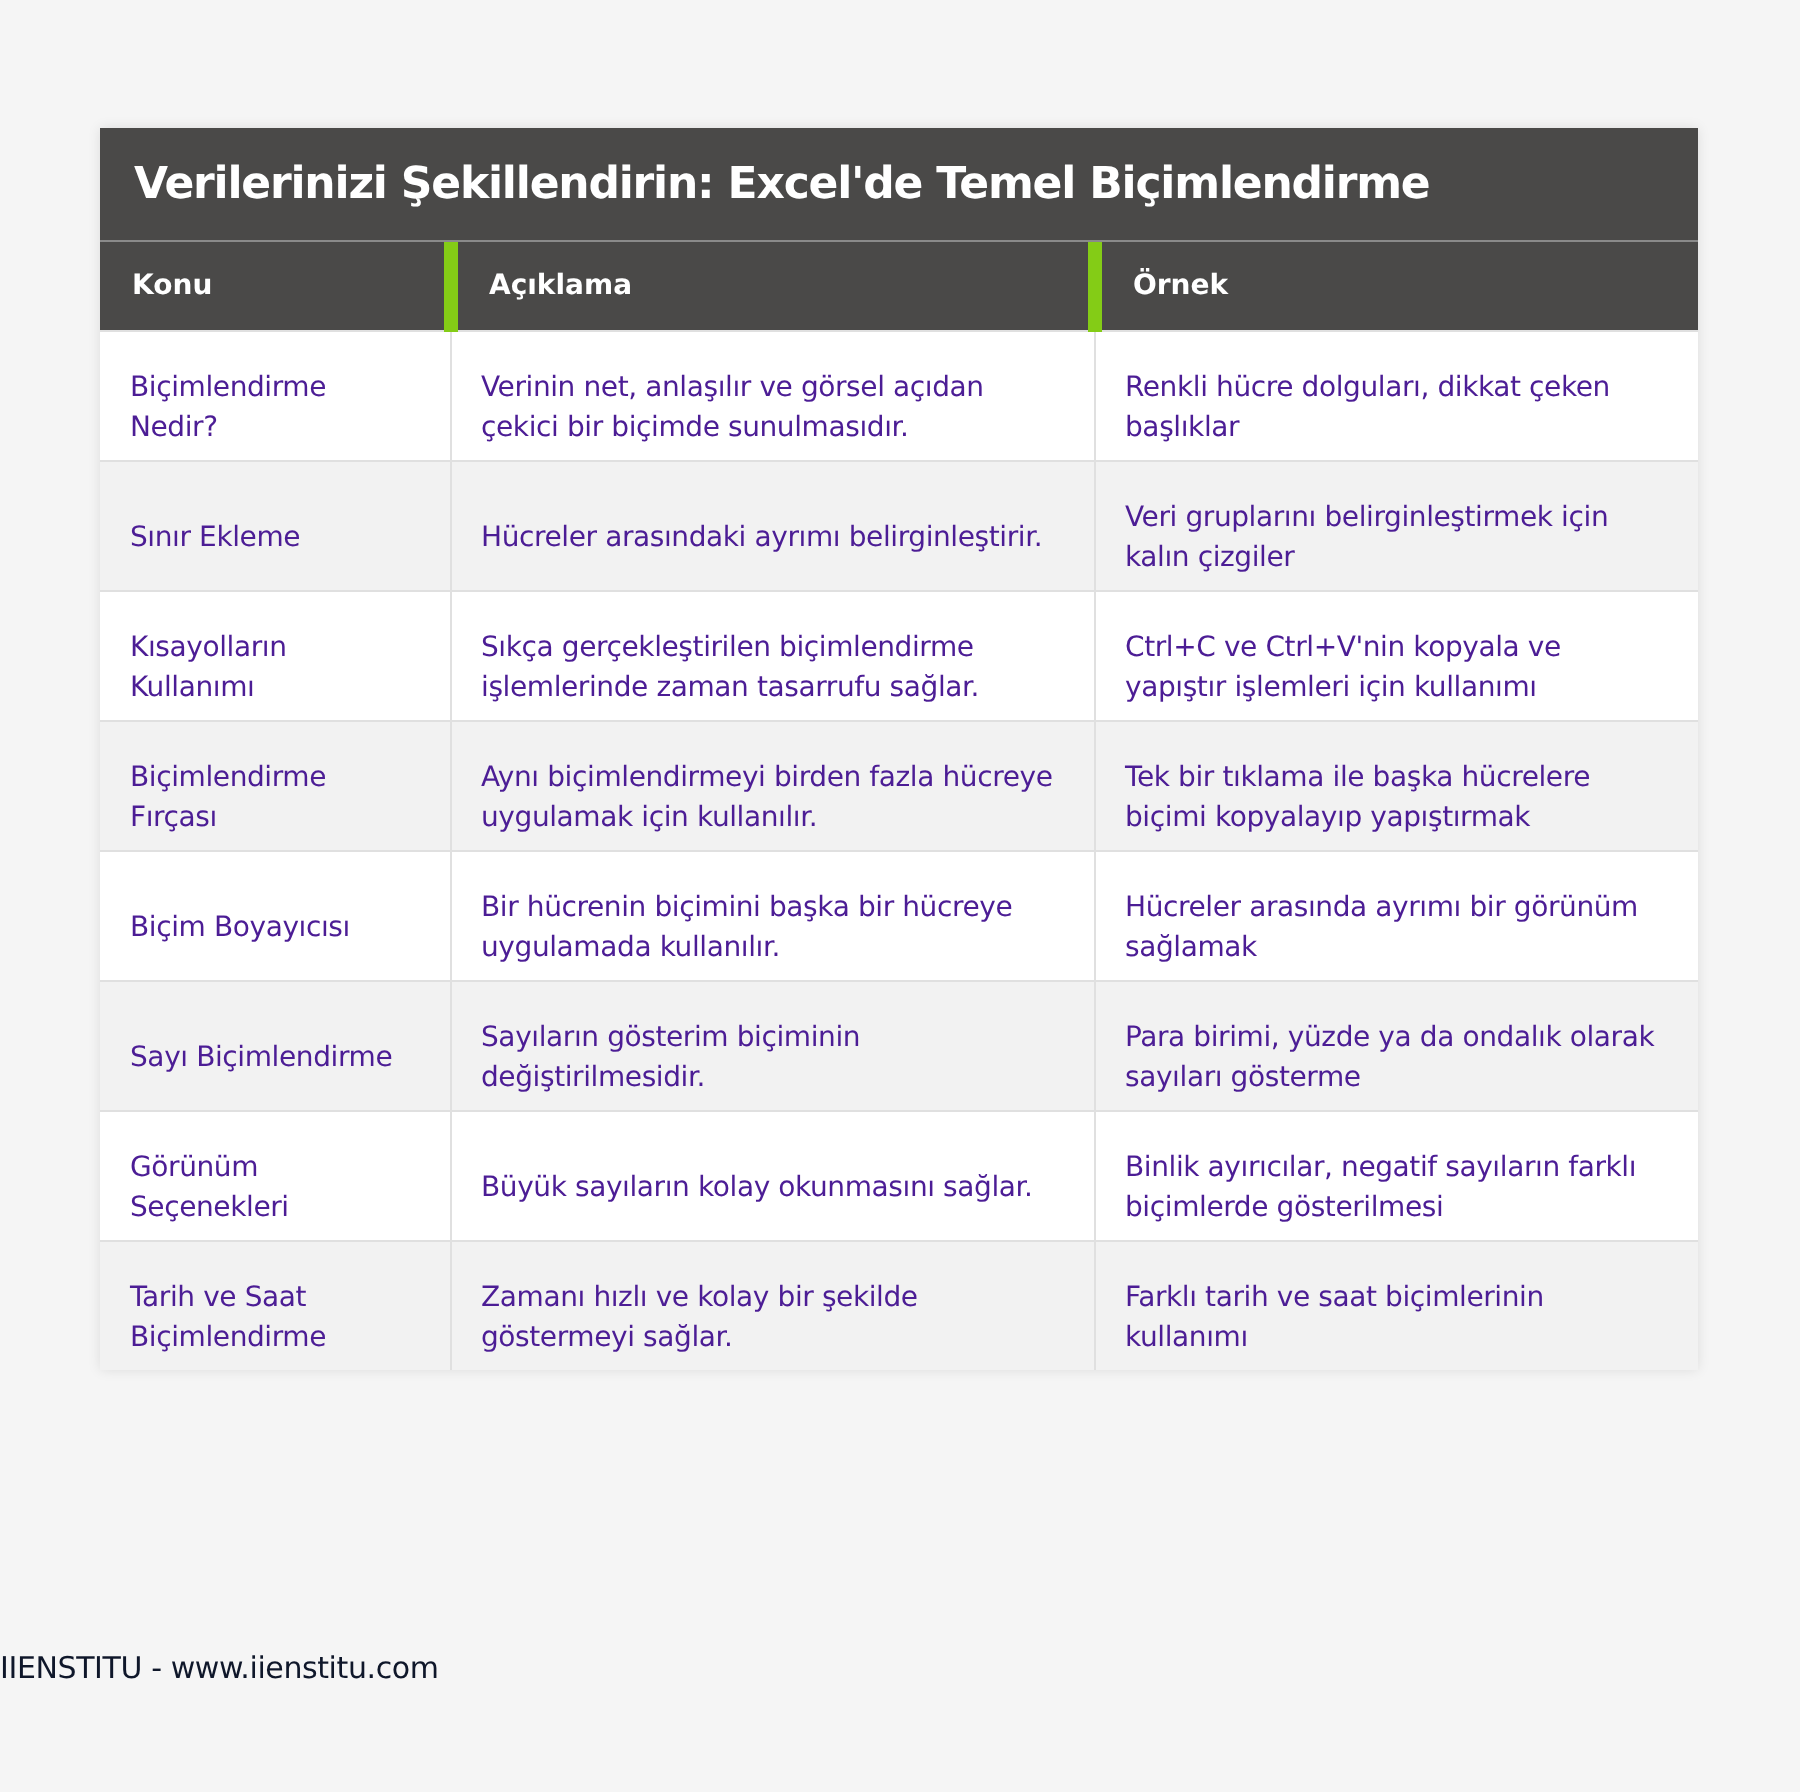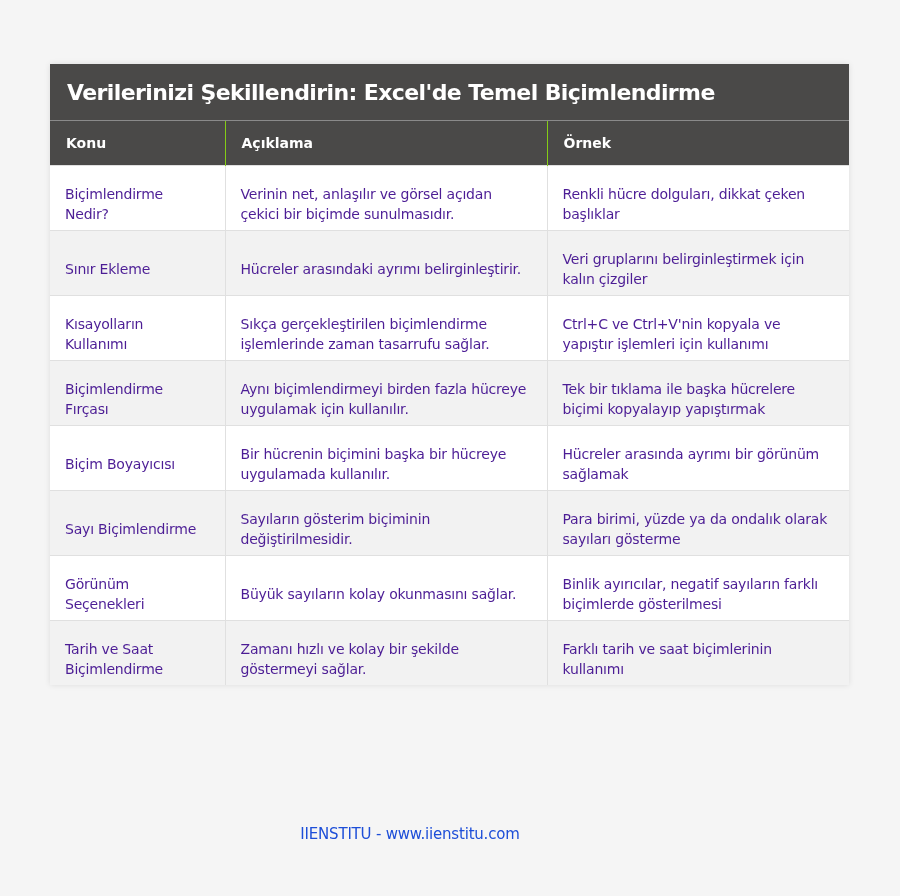--- a/index.html
+++ b/index.html
@@ -42,21 +42,21 @@
     col.c3 { width: 302px; }
     thead th {
       background: #4a4948;
       color: #ffffff;
       text-align: left;
       font-weight: bold;
       font-size: 14px;
       height: 44px;
       padding: 0 16px;
       box-sizing: border-box;
-      border-left: 1px solid #84cc16;
+      border-left: 7px solid #84cc16;
     }
     thead th:first-child { border-left: none; }
     tbody td {
       color: #4c1d95;
       font-size: 14px;
       line-height: 20px;
       height: 65px;
       padding: 12px 15px 0 15px;
       box-sizing: border-box;
       vertical-align: middle;
@@ -65,22 +65,22 @@
       letter-spacing: -0.2px;
     }
     tbody td:first-child { border-left: none; }
     tbody tr.odd td { background: #ffffff; }
     tbody tr.even td { background: #f2f2f2; }
     .footer {
       position: absolute;
       top: 825px;
       left: 0;
       width: 820px;
-      text-align: center;
-      color: #1d4ed8;
+      text-align: left;
+      color: #0f172a;
       font-size: 15px;
       letter-spacing: -0.2px;
     }
   </style>
 </head>
 <body>
 
 <div class="wrap">
   <div class="title-bar">Verilerinizi Şekillendirin: Excel'de Temel Biçimlendirme</div>
   <table>

